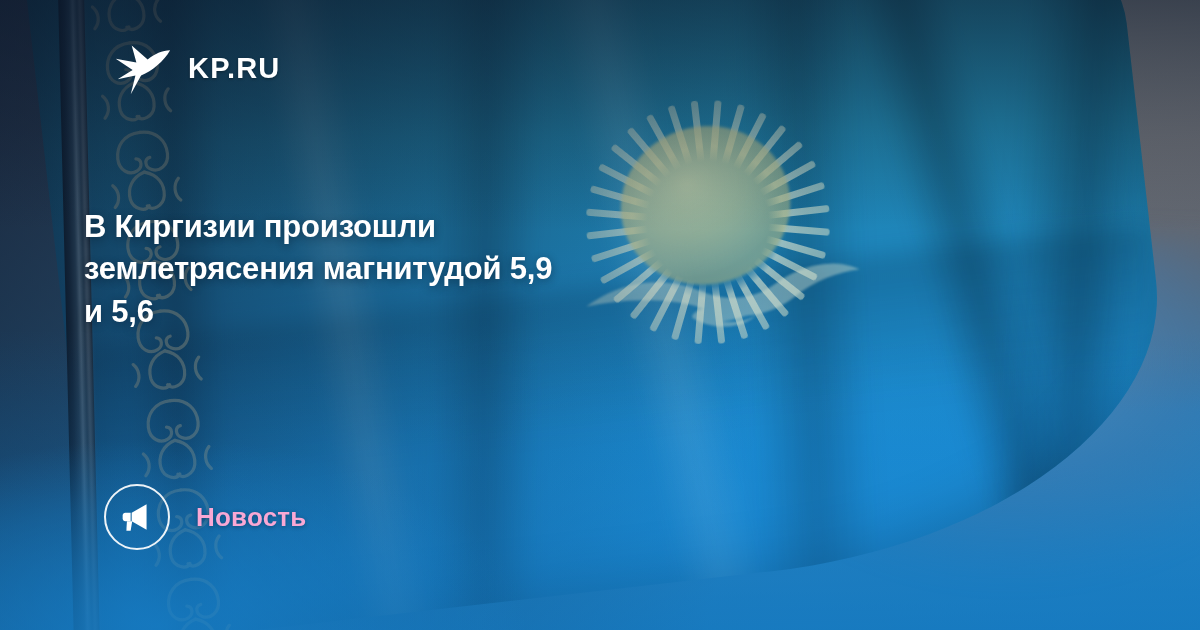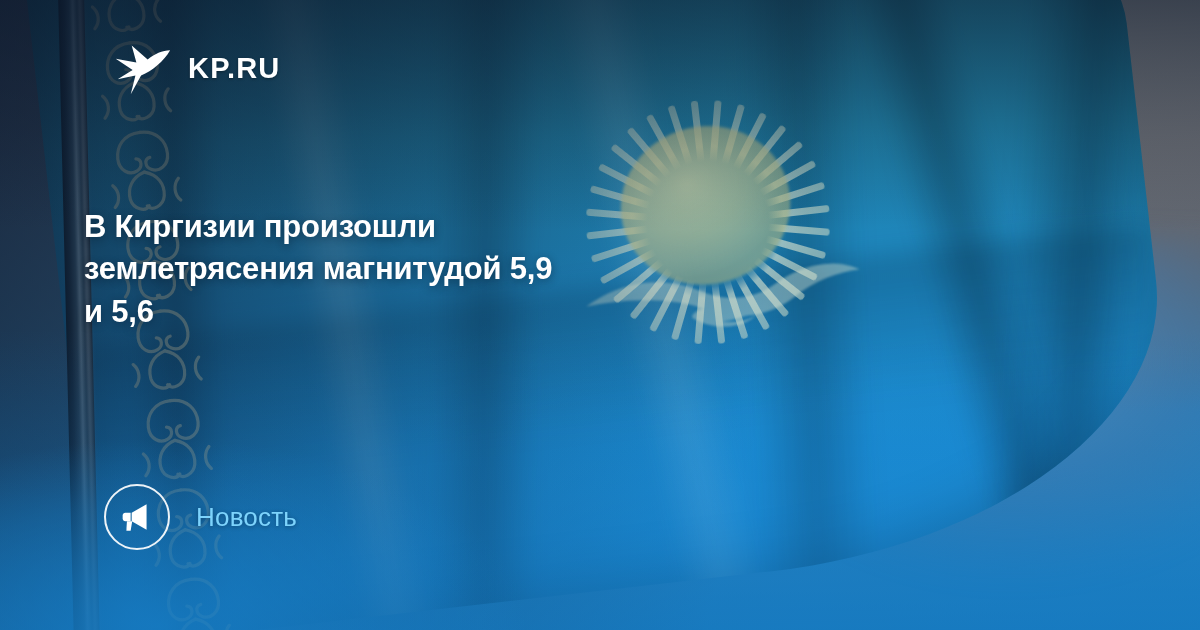--- a/index.html
+++ b/index.html
@@ -162,23 +162,23 @@
   }
   .badge-ring{
     width:66px;height:66px;border-radius:50%;
     border:2px solid rgba(255,255,255,.92);
     display:flex;align-items:center;justify-content:center;
     box-sizing:border-box;
     flex:0 0 auto;
   }
   .megaphone{width:34px;height:34px;display:block;}
   .badge-label{
-    color:#7dd3fc;
+    color:#f9a8d4;
     font-size:26px;
-    font-weight:normal;
+    font-weight:bold;
     letter-spacing:.2px;
     text-shadow:0 1px 4px rgba(4,18,34,.40);
   }
 </style>
 </head>
 <body>
 
 <div class="card">
 
   <div class="photo">

